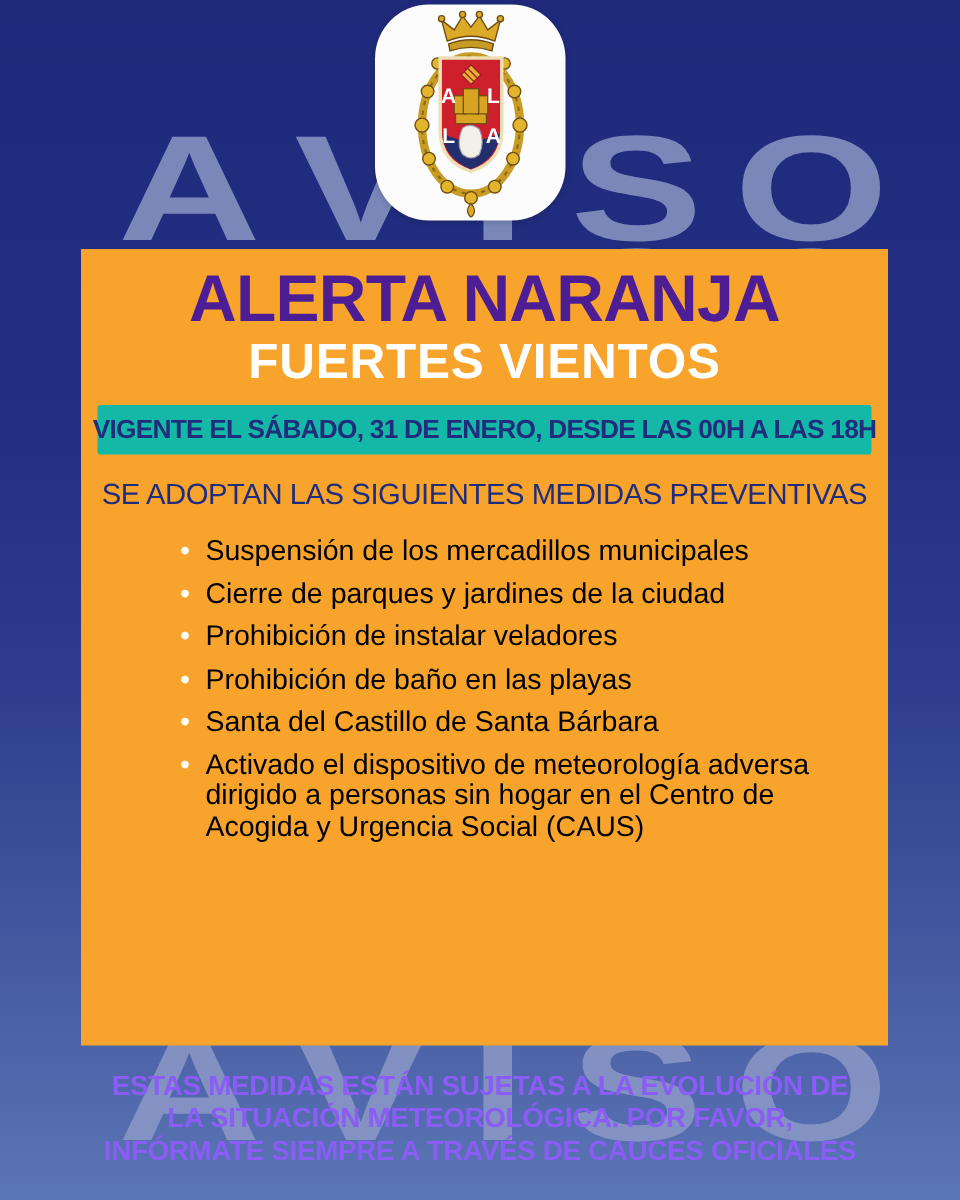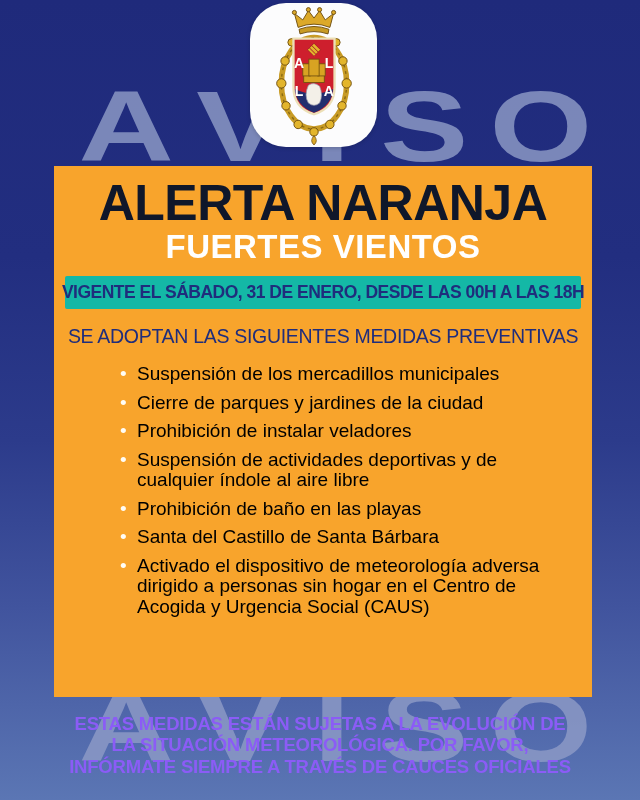--- a/index.html
+++ b/index.html
@@ -24,21 +24,21 @@
   }
   .badge svg{display:block;}
   .crest-letter{font-family:"Liberation Sans",sans-serif;font-weight:bold;font-size:15px;fill:#ffffff;}
   
   .card{
     position:absolute;left:54px;top:166px;width:538px;height:531px;z-index:2;
     background:#f8a42c;display:flex;flex-direction:column;align-items:center;
     box-sizing:border-box;padding-top:12px;text-align:center;
   }
   .alert-title{
-    margin:0;font-size:50px;line-height:1.0;font-weight:800;color:#0f172a;letter-spacing:-.5px;white-space:nowrap;
+    margin:0;font-size:44px;line-height:1.0;font-weight:800;color:#4c1d95;letter-spacing:-.5px;white-space:nowrap;
   }
   .alert-subtitle{
     margin:2px 0 0 0;font-size:33px;line-height:1.05;font-weight:800;color:#ffffff;letter-spacing:.5px;white-space:nowrap;
   }
   .validity-bar{
     align-self:stretch;margin:11px 11px 0 11px;background:#14b8a6;border-radius:2px;
     padding:7px 4px;display:flex;justify-content:center;
   }
   .validity-bar span{
     font-size:17.5px;font-weight:800;color:#1f2d7c;letter-spacing:-.5px;white-space:nowrap;line-height:1.1;
@@ -195,20 +195,19 @@
   <h1 class="alert-title">ALERTA NARANJA</h1>
   <h2 class="alert-subtitle">FUERTES VIENTOS</h2>
   <div class="validity-bar">
     <span>VIGENTE EL SÁBADO, 31 DE ENERO, DESDE LAS 00H A LAS 18H</span>
   </div>
   <h3 class="measures-heading">SE ADOPTAN LAS SIGUIENTES MEDIDAS PREVENTIVAS</h3>
   <ul class="measures-list">
     <li>Suspensión de los mercadillos municipales</li>
     <li>Cierre de parques y jardines de la ciudad</li>
     <li>Prohibición de instalar veladores</li>
-    <li>Suspensión de actividades deportivas y de cualquier índole al aire libre</li>
     <li>Prohibición de baño en las playas</li>
     <li>Santa del Castillo de Santa Bárbara</li>
     <li>Activado el dispositivo de meteorología adversa dirigido a personas sin hogar en el Centro de Acogida y Urgencia Social (CAUS)</li>
   </ul>
 </div>
 
 <p class="footer-note">ESTAS MEDIDAS ESTÁN SUJETAS A LA EVOLUCIÓN DE LA SITUACIÓN METEOROLÓGICA. POR FAVOR, INFÓRMATE SIEMPRE A TRAVÉS DE CAUCES OFICIALES</p>
 
 </body></html>

